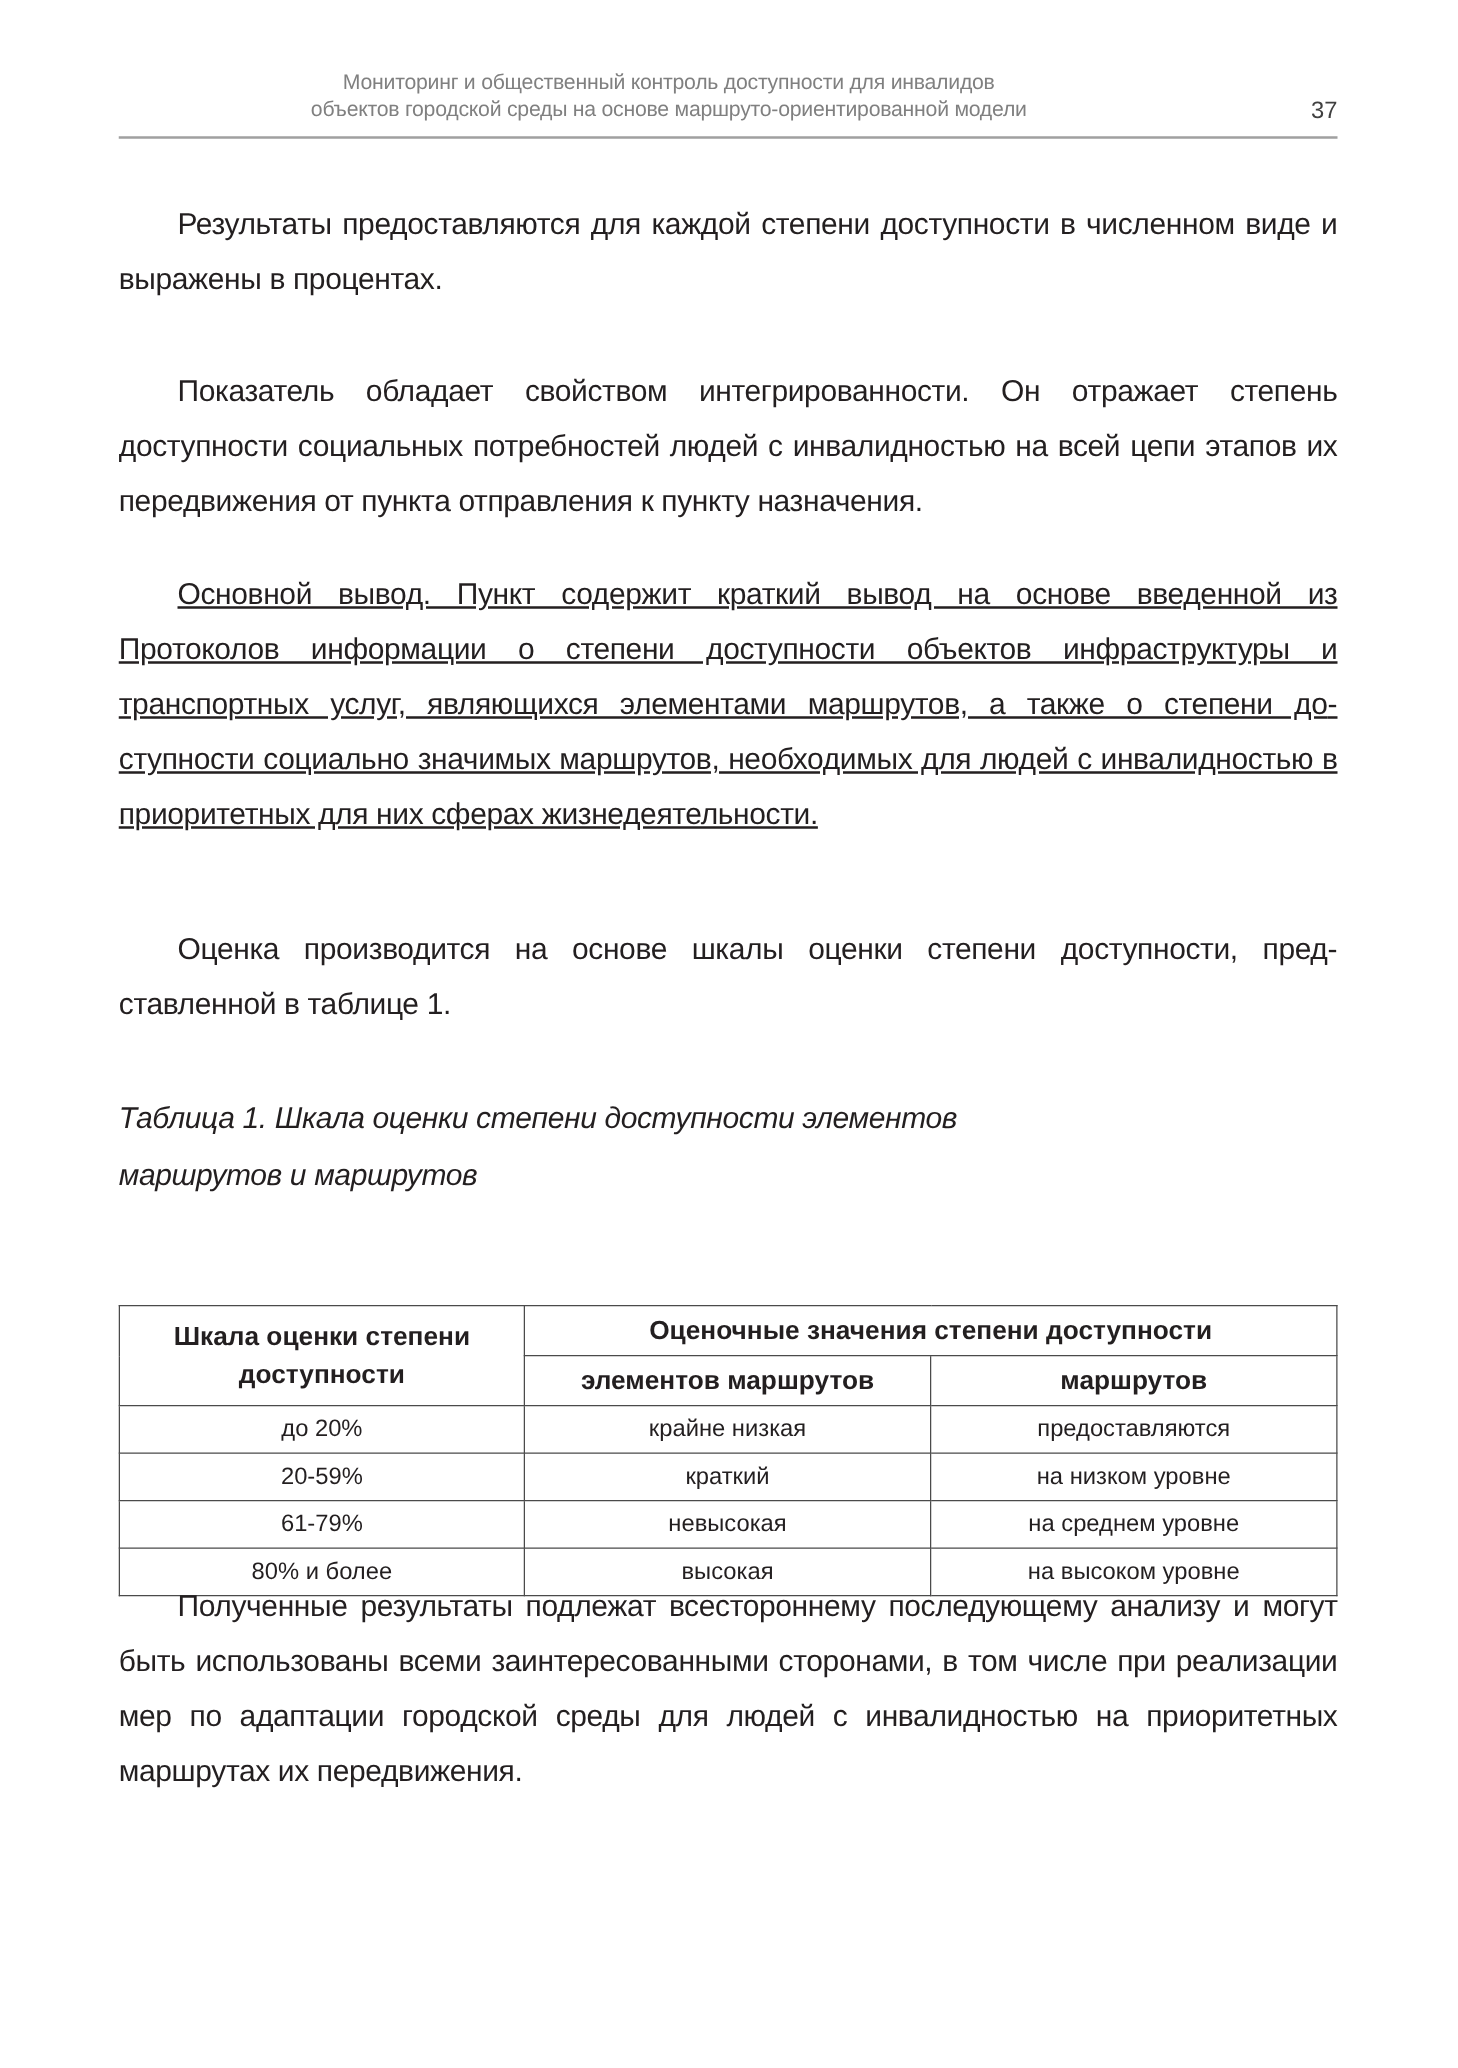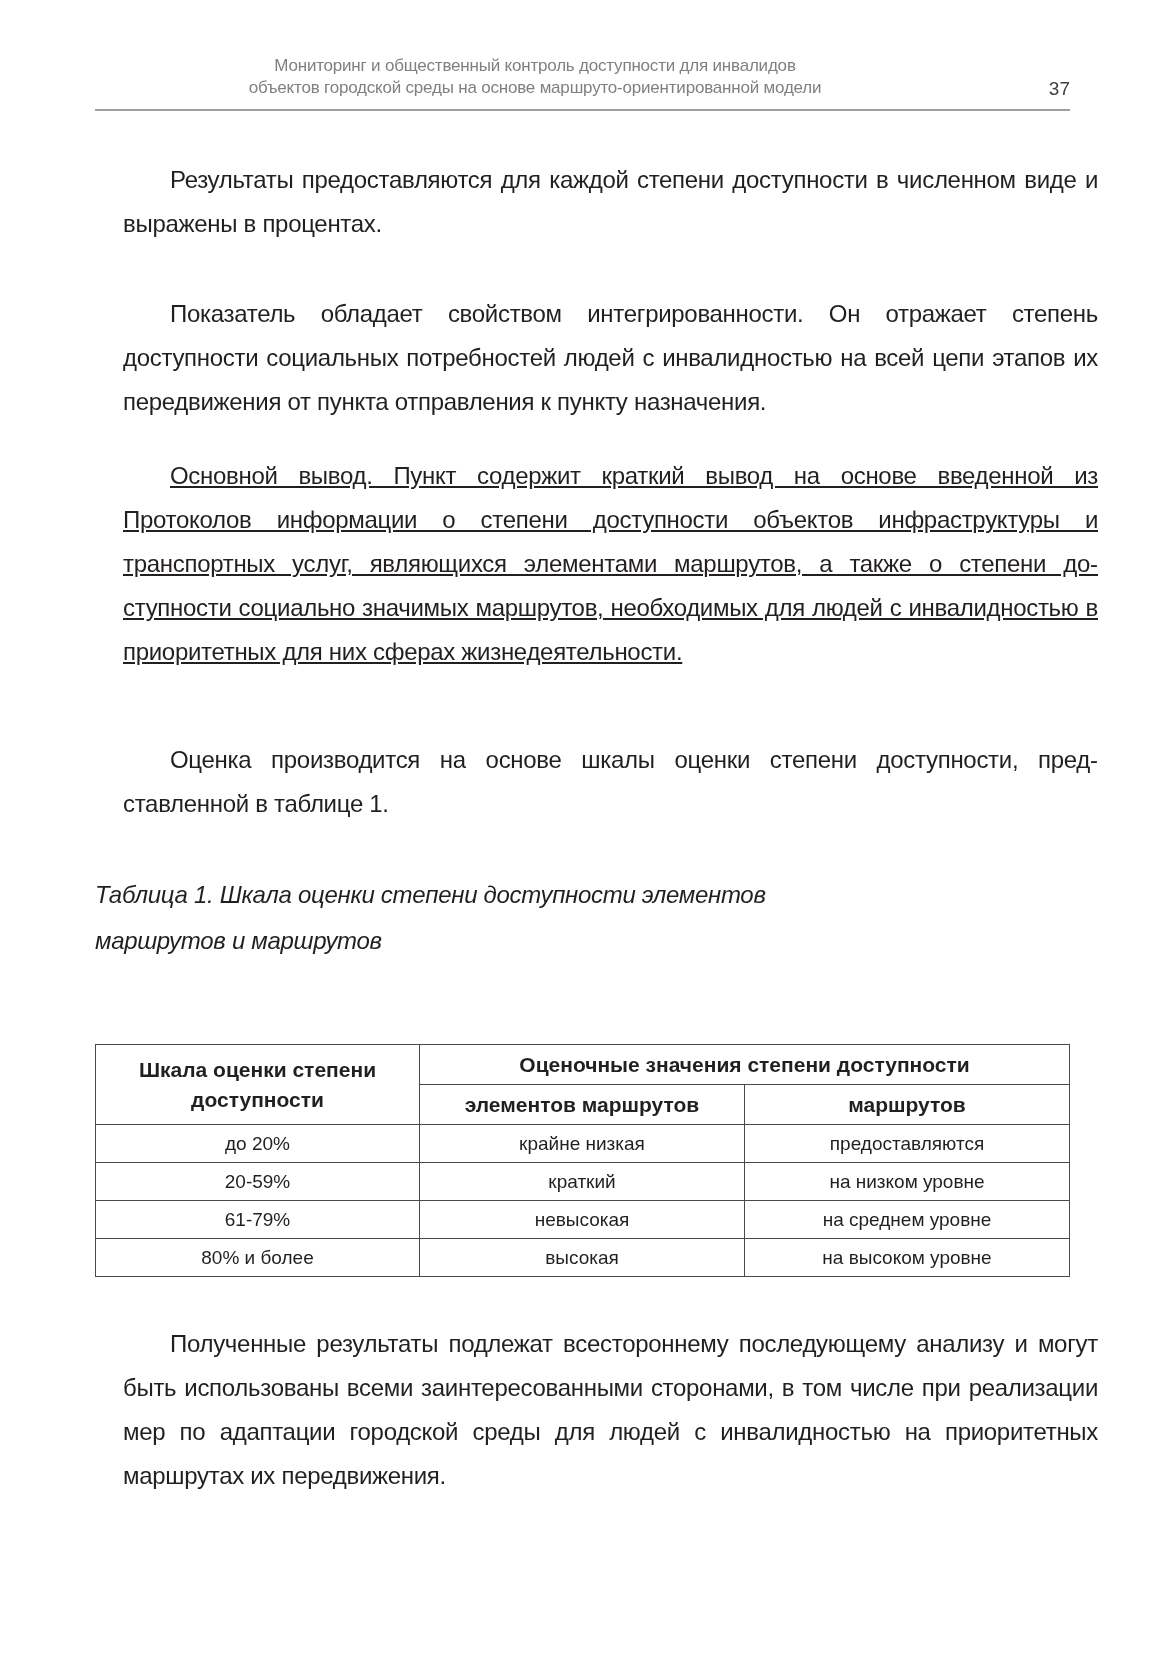--- a/index.html
+++ b/index.html
@@ -52,31 +52,30 @@
     }
     .body-text {
       position: absolute;
       left: 95px;
       width: 975px;
       font-size: 24px;
       line-height: 44px;
       text-align: justify;
       color: #231f20;
       letter-spacing: -0.3px;
-      margin-left: 28px;
     }
     .body-text p {
       margin: 0;
       text-indent: 47px;
     }
     #p1 { top: 158px; }
     #p2 { top: 292px; }
     #p3 { top: 454px; text-decoration: underline; }
     #p4 { top: 738px; }
-    #p5 { top: 1322px; }
+    #p5 { top: 1264px; }
 
     .table-caption {
       position: absolute;
       left: 95px;
       top: 872px;
       width: 975px;
       text-align: left;
       font-style: italic;
       font-size: 24px;
       line-height: 46px;

